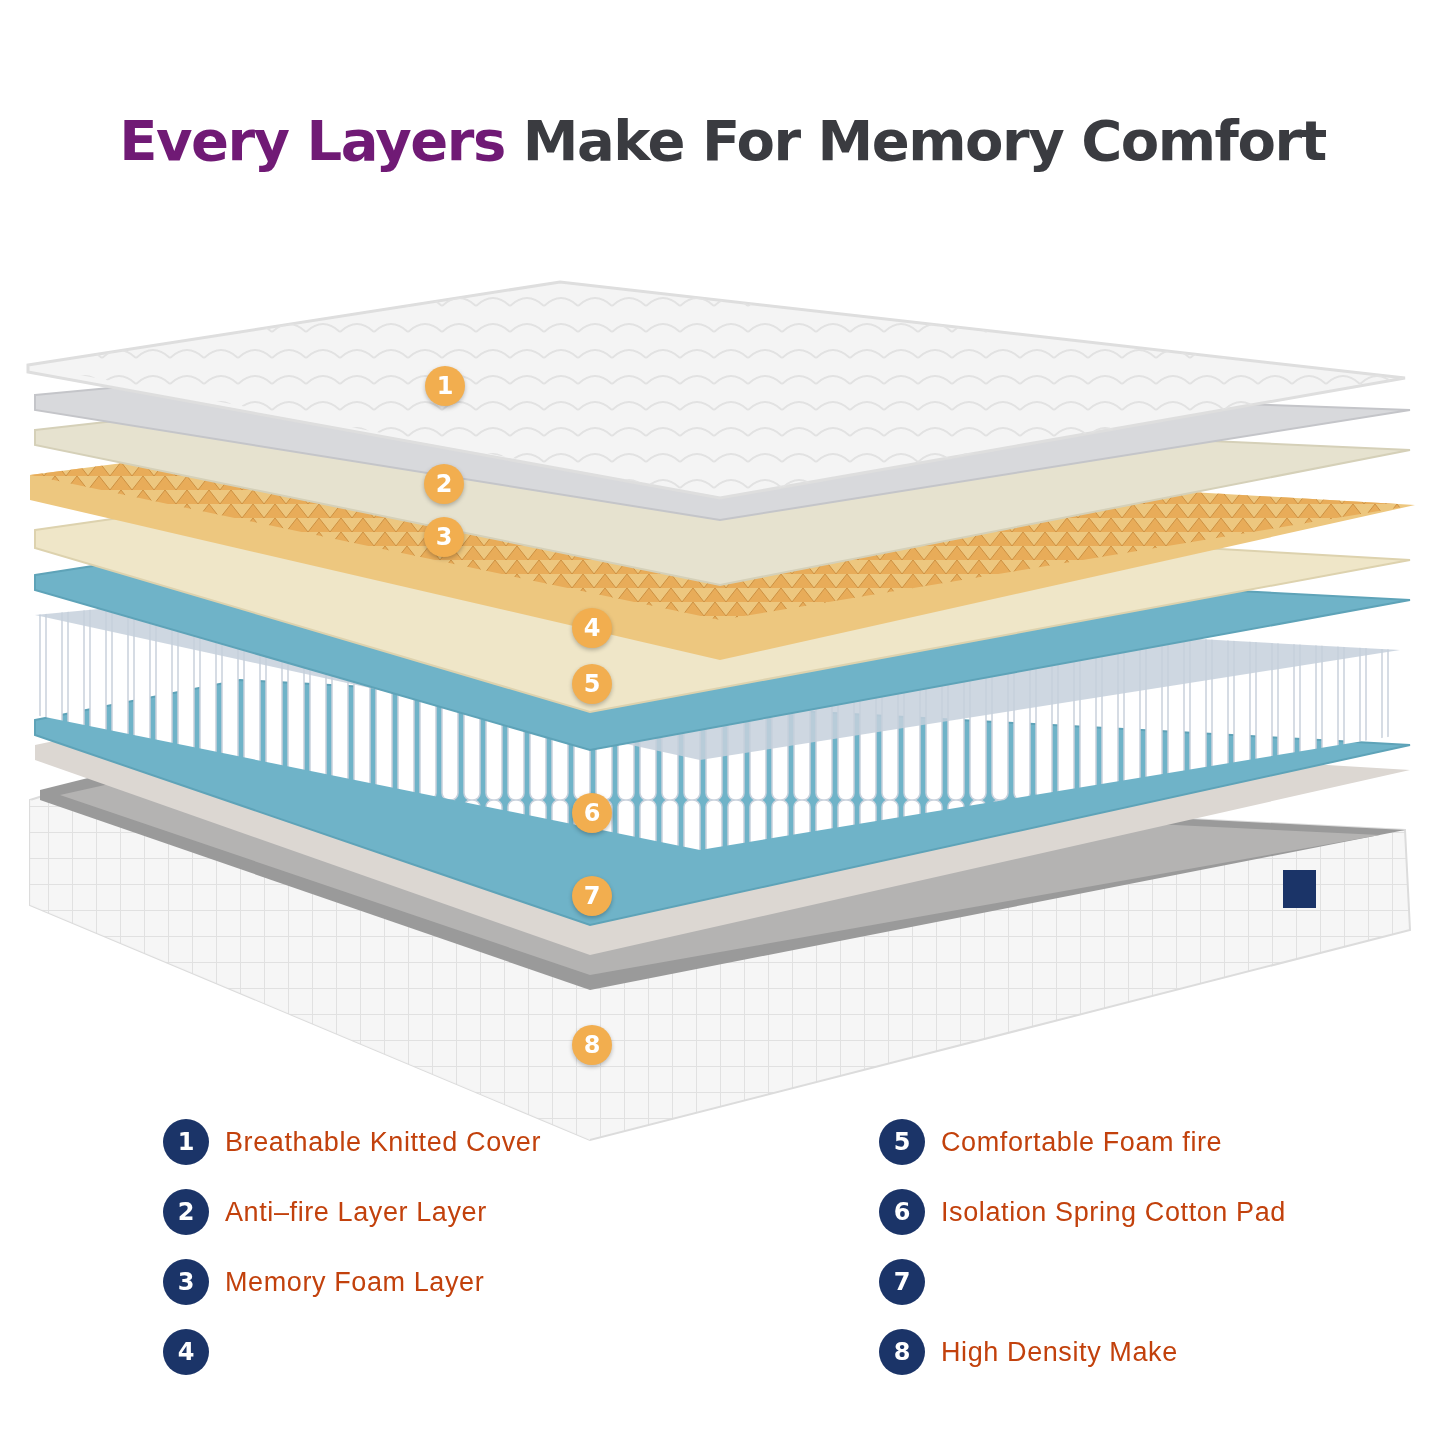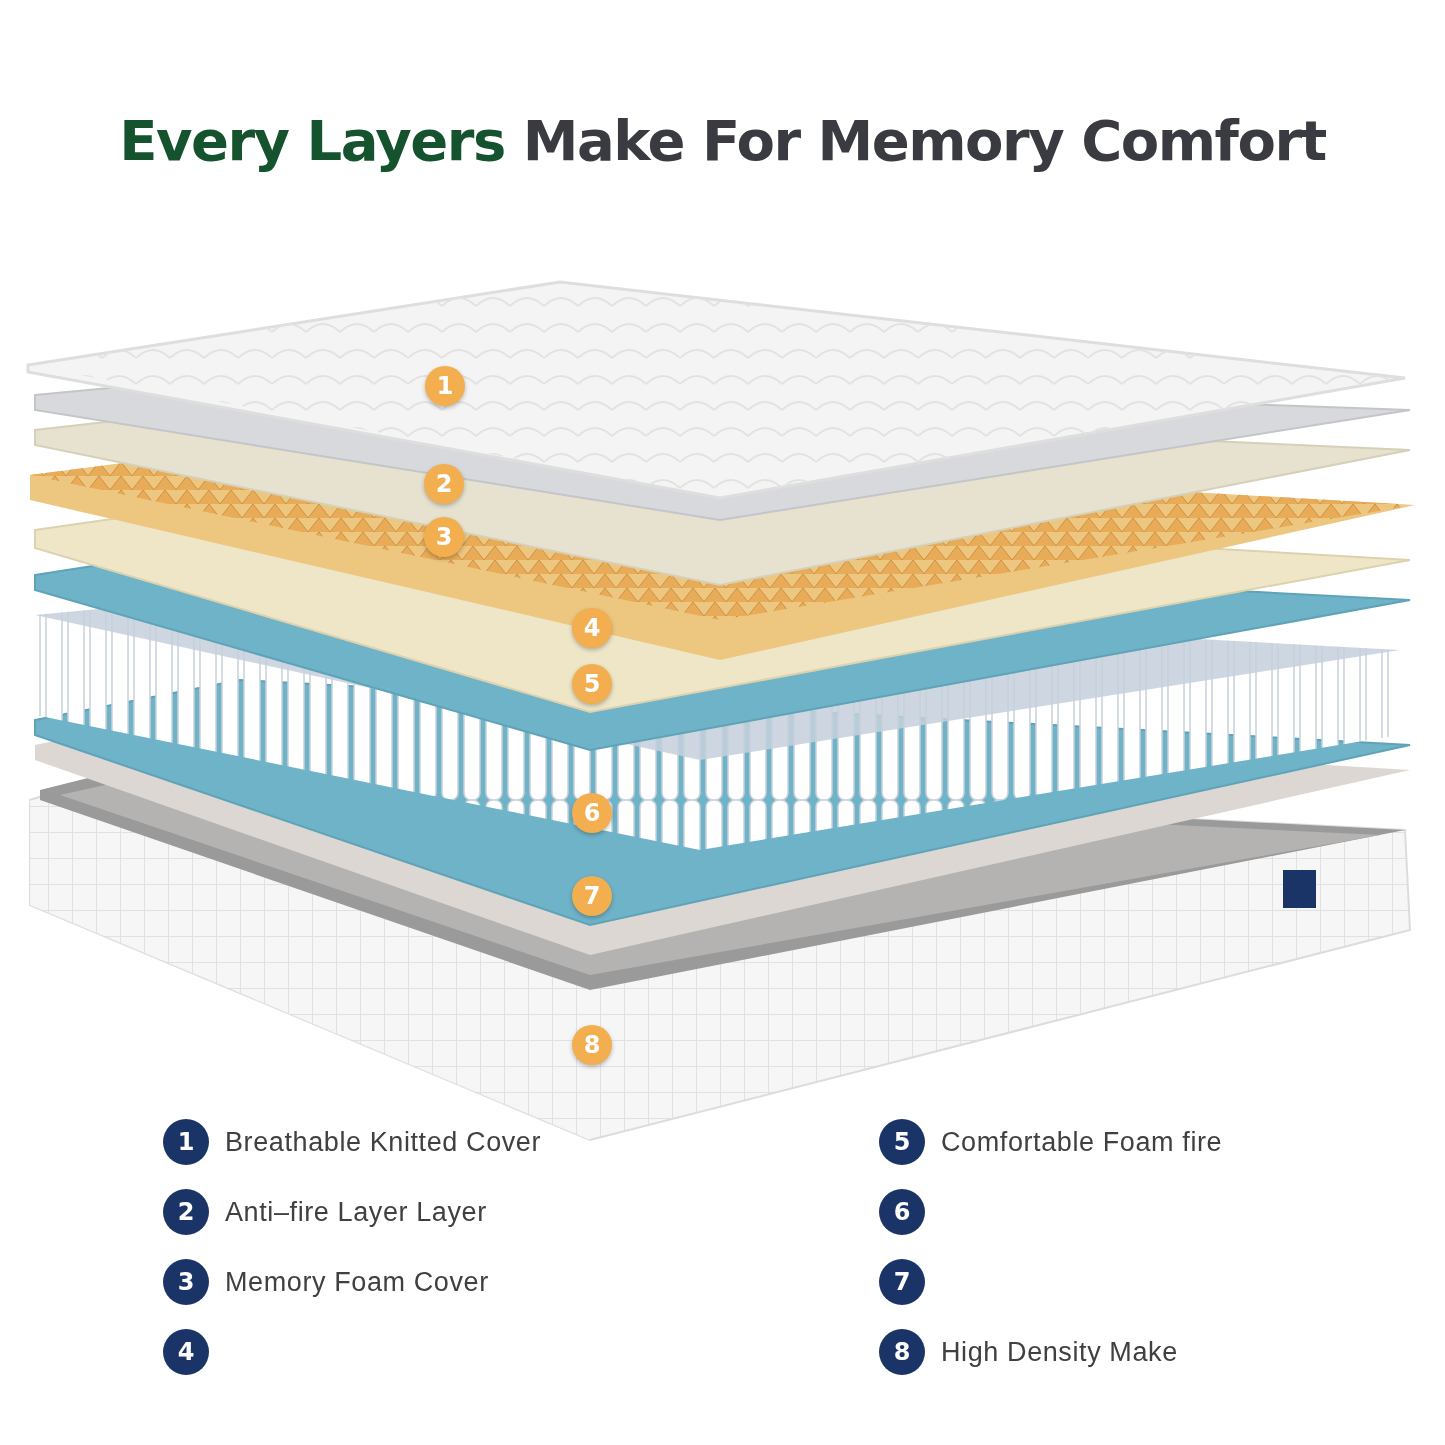--- a/index.html
+++ b/index.html
@@ -1,26 +1,26 @@
 <!DOCTYPE html>
 <html><head>
 <meta charset="utf-8">
 <style>
   html, body { margin: 0; padding: 0; background: #ffffff; }
   body { width: 1445px; height: 1445px; position: relative; overflow: hidden; font-family: "Liberation Sans", sans-serif; }
   .title { position: absolute; top: 108px; left: 0; width: 1445px; text-align: center; font-family: "DejaVu Sans", sans-serif; font-weight: bold; font-size: 56px; letter-spacing: -1.5px; color: #3a3b40; white-space: nowrap; }
-  .title .accent { color: #14532d; }
+  .title .accent { color: #701a75; }
   .illustration { position: absolute; left: 0; top: 260px; width: 1445px; height: 900px; }
   .marker { position: absolute; width: 40px; height: 40px; border-radius: 50%; background: #f2ae4f; color: #fff; font-family: "DejaVu Sans", sans-serif; font-weight: bold; font-size: 24px; line-height: 40px; text-align: center; box-shadow: 0 2px 4px rgba(0,0,0,0.25); }
   .legend { position: absolute; top: 1118px; width: 560px; }
   .legend.left { left: 163px; }
   .legend.right { left: 879px; }
   .legend-item { display: flex; align-items: center; height: 48px; margin-bottom: 22px; }
   .badge { width: 46px; height: 46px; border-radius: 50%; background: #1b3468; color: #fff; font-family: "DejaVu Sans", sans-serif; font-weight: bold; font-size: 24px; line-height: 46px; text-align: center; flex: none; }
-  .legend-label { margin-left: 16px; font-size: 27px; color: #404040; letter-spacing: 0.6px; white-space: nowrap; text-align: right; }
+  .legend-label { margin-left: 16px; font-size: 27px; color: #c2410c; letter-spacing: 0.6px; white-space: nowrap; text-align: right; }
 </style>
 </head>
 <body>
 
 <div class="title">
   <span class="accent">Every Layers</span><span> Make For Memory Comfort</span>
 </div>
 
 <div class="illustration">
   <svg width="1445" height="900" viewBox="0 260 1445 900">
@@ -90,34 +90,35 @@
   <div class="legend-item">
     <div class="badge">1</div>
     <div class="legend-label">Breathable Knitted Cover</div>
   </div>
   <div class="legend-item">
     <div class="badge">2</div>
     <div class="legend-label">Anti–fire Layer Layer</div>
   </div>
   <div class="legend-item">
     <div class="badge">3</div>
-    <div class="legend-label">Memory Foam Cover</div>
+    <div class="legend-label">Memory Foam Layer</div>
   </div>
   <div class="legend-item">
     <div class="badge">4</div>
   </div>
 </div>
 
 <div class="legend right">
   <div class="legend-item">
     <div class="badge">5</div>
     <div class="legend-label">Comfortable Foam fire</div>
   </div>
   <div class="legend-item">
     <div class="badge">6</div>
+    <div class="legend-label">Isolation Spring Cotton Pad</div>
   </div>
   <div class="legend-item">
     <div class="badge">7</div>
   </div>
   <div class="legend-item">
     <div class="badge">8</div>
     <div class="legend-label">High Density Make</div>
   </div>
 </div>
 

